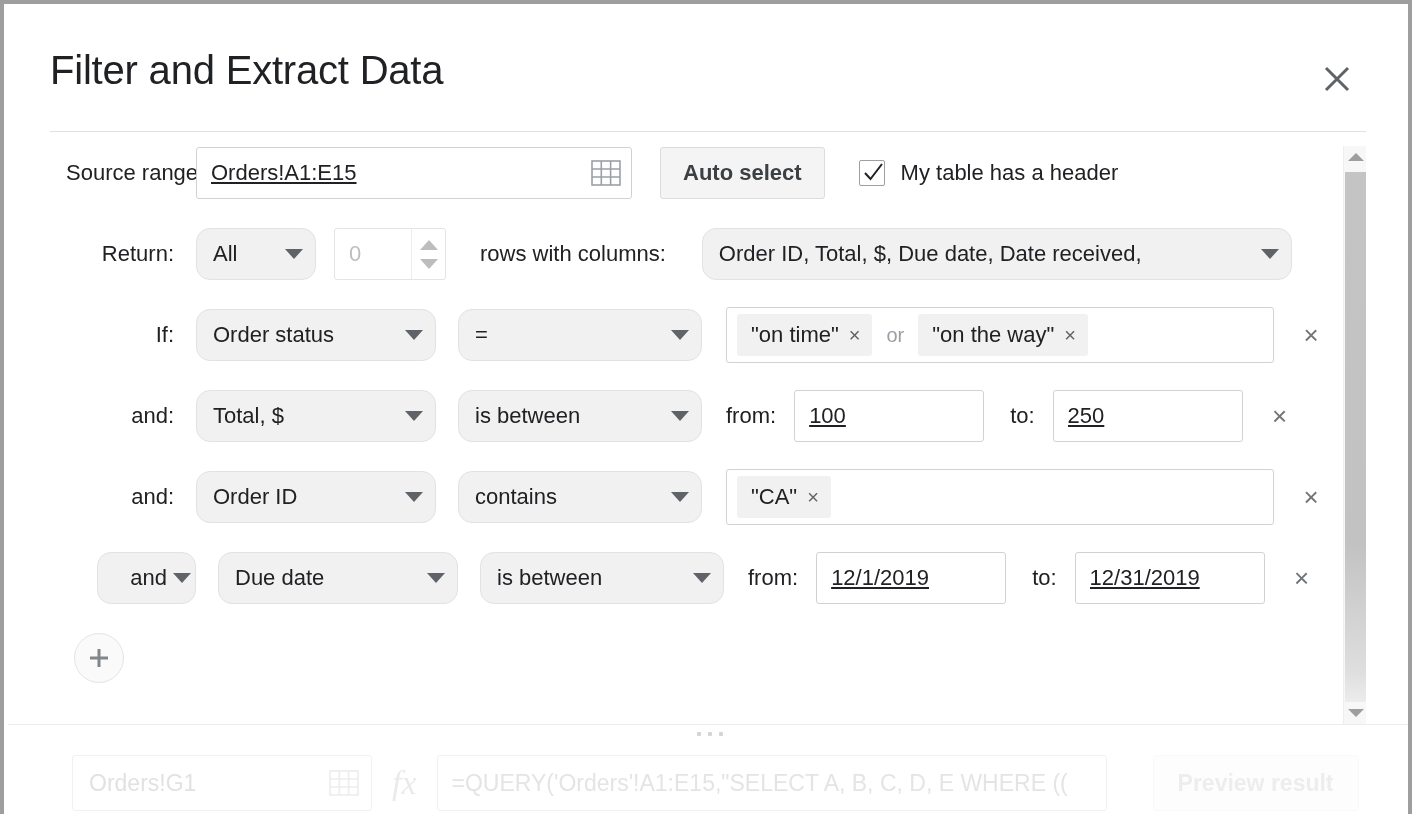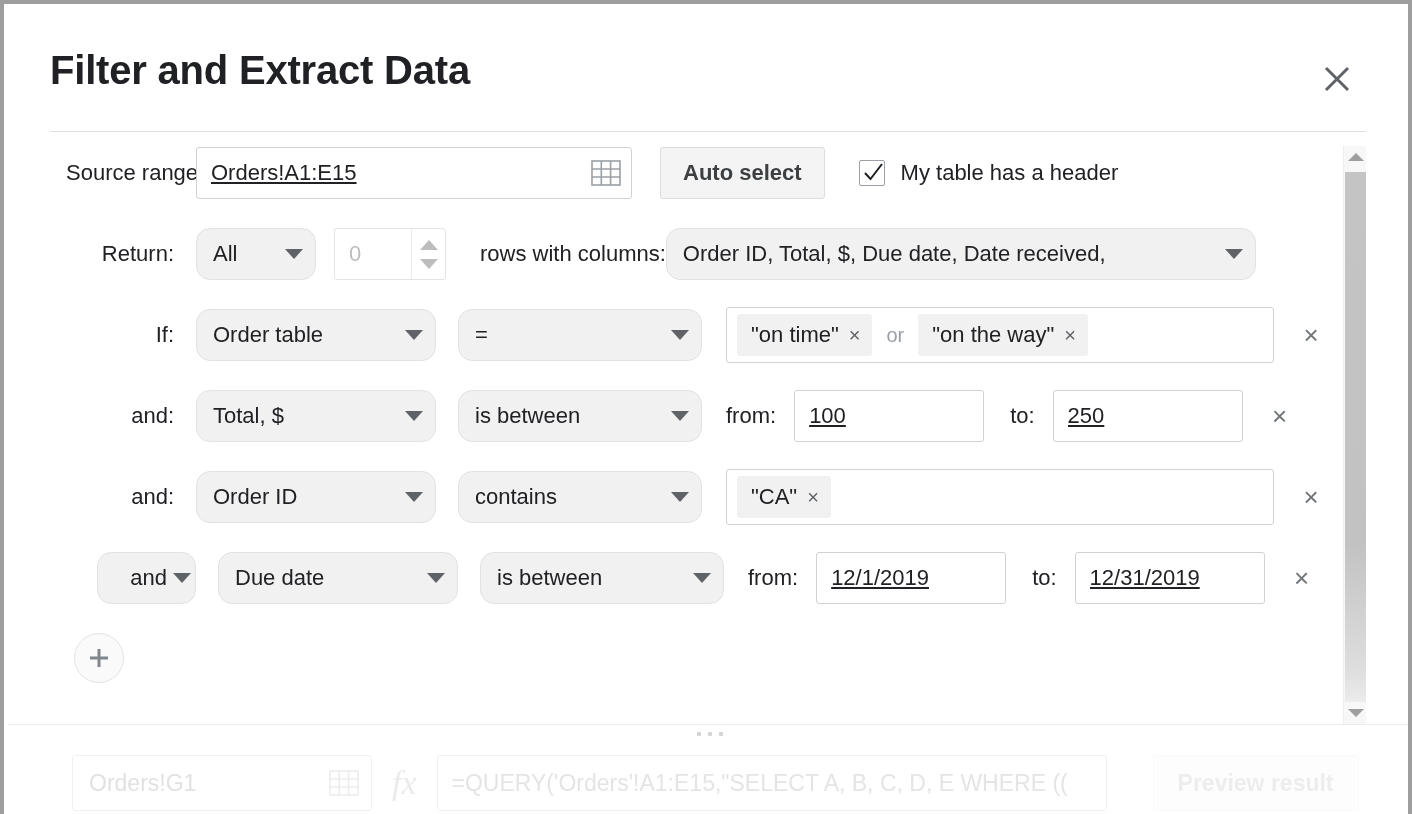--- a/index.html
+++ b/index.html
@@ -20,21 +20,21 @@
 
   
   .header {
     position: relative;
     height: 128px;
   }
   .dialog-title {
     position: absolute;
     left: 46px; top: 44px;
     font-size: 40px;
-    font-weight: 700;
+    font-weight: 400;
     color: #202124;
     letter-spacing: -0.2px;
     white-space: nowrap;
     text-align: right;
   }
   .close-btn {
     position: absolute;
     right: 52px; top: 56px;
     width: 38px; height: 38px;
     cursor: pointer;
@@ -407,30 +407,30 @@
           <span class="caret"></span>
         </div>
         <div class="spin" style="margin-left:18px">
           <span class="num">0</span>
           <span class="arrows">
             <span class="up-arrow"></span>
             <span class="down-arrow"></span>
           </span>
         </div>
         <div class="lbl" style="margin-left:34px">rows with columns:</div>
-        <div class="sel" style="width:590px;">
+        <div class="sel" style="width:590px;margin-left:36px">
           <span class="txt">Order ID, Total, $, Due date, Date received,</span>
           <span class="caret"></span>
         </div>
       </div>
 
       <div class="row">
         <div class="lead">If:</div>
         <div class="sel" style="width:240px">
-          <span class="txt">Order table</span>
+          <span class="txt">Order status</span>
           <span class="caret"></span>
         </div>
         <div class="sel" style="width:244px;margin-left:22px">
           <span class="txt">=</span>
           <span class="caret"></span>
         </div>
         <div class="chipfield" style="width:548px;margin-left:24px">
           <span class="chip">
             <span>"on time"</span>
             <span class="x">×</span>

